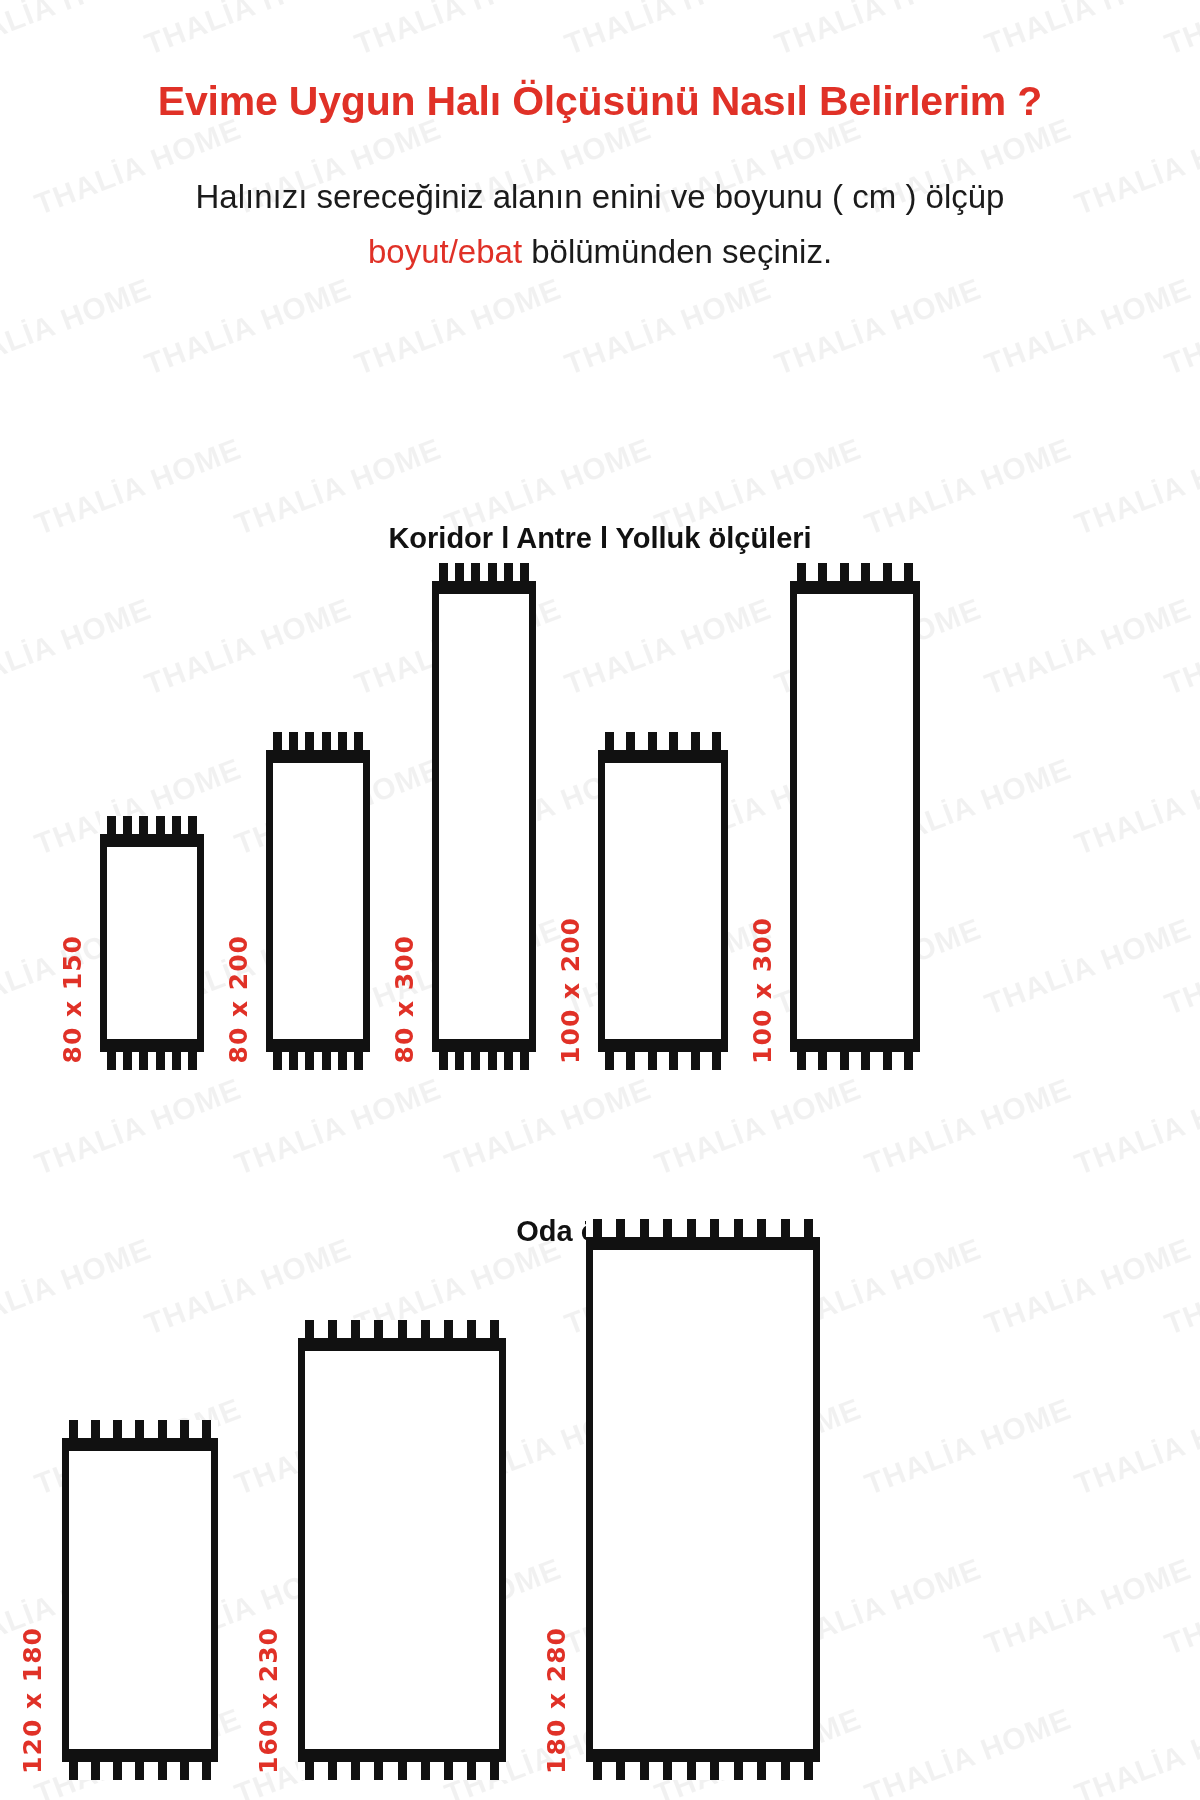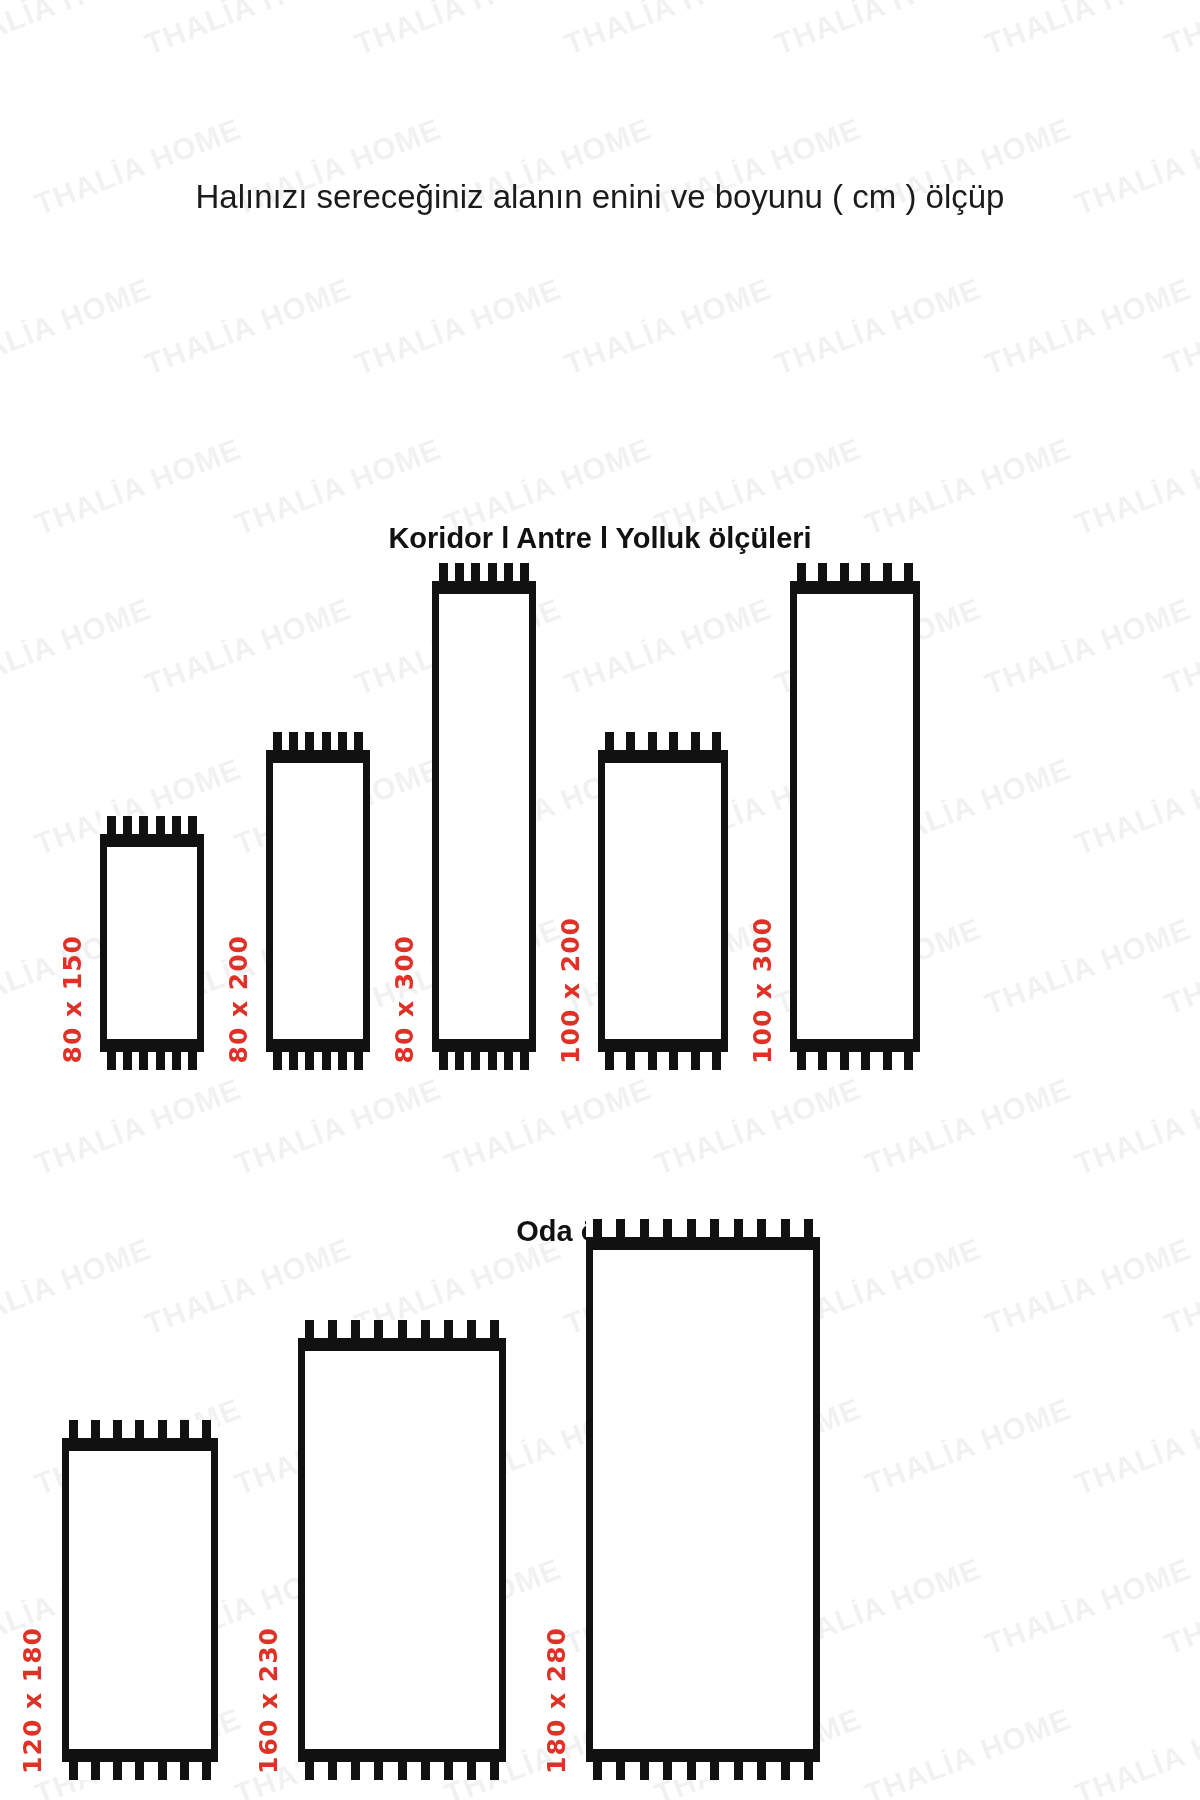--- a/index.html
+++ b/index.html
@@ -215,23 +215,25 @@
     <div class="wm" style="left: 30px; top: 1780px;">THALİA HOME</div>
     <div class="wm" style="left: 230px; top: 1780px;">THALİA HOME</div>
     <div class="wm" style="left: 440px; top: 1780px;">THALİA HOME</div>
     <div class="wm" style="left: 650px; top: 1780px;">THALİA HOME</div>
     <div class="wm" style="left: 860px; top: 1780px;">THALİA HOME</div>
     <div class="wm" style="left: 1070px; top: 1780px;">THALİA HOME</div>
   </div>
 
 <div id="content">
 
+  <div class="title">Evime Uygun Halı Ölçüsünü  Nasıl Belirlerim ?</div>
 
   <div class="intro">
     <div>Halınızı sereceğiniz alanın enini ve boyunu ( cm ) ölçüp</div>
+    <div><span class="accent">boyut/ebat</span><span> bölümünden seçiniz.</span></div>
   </div>
 
   <div class="section-title" id="sec1-title">Koridor l Antre l Yolluk ölçüleri</div>
   <div class="group" id="group-corridor" style="left: 60px; top: 600px; width: 1100px; height: 470px;">
       <div class="rug-item" style="left: 0px; bottom: 0px; width: 144px; height: 254px;">
         <div class="size-label" style="left: 0px; bottom: 6px;">80 x 150</div>
         <div class="rug" style="width: 104px; height: 254px; left: 40px; bottom: 0px;">
           <div class="body"></div>
           <div class="bar top"></div>
           <div class="bar bottom"></div>

